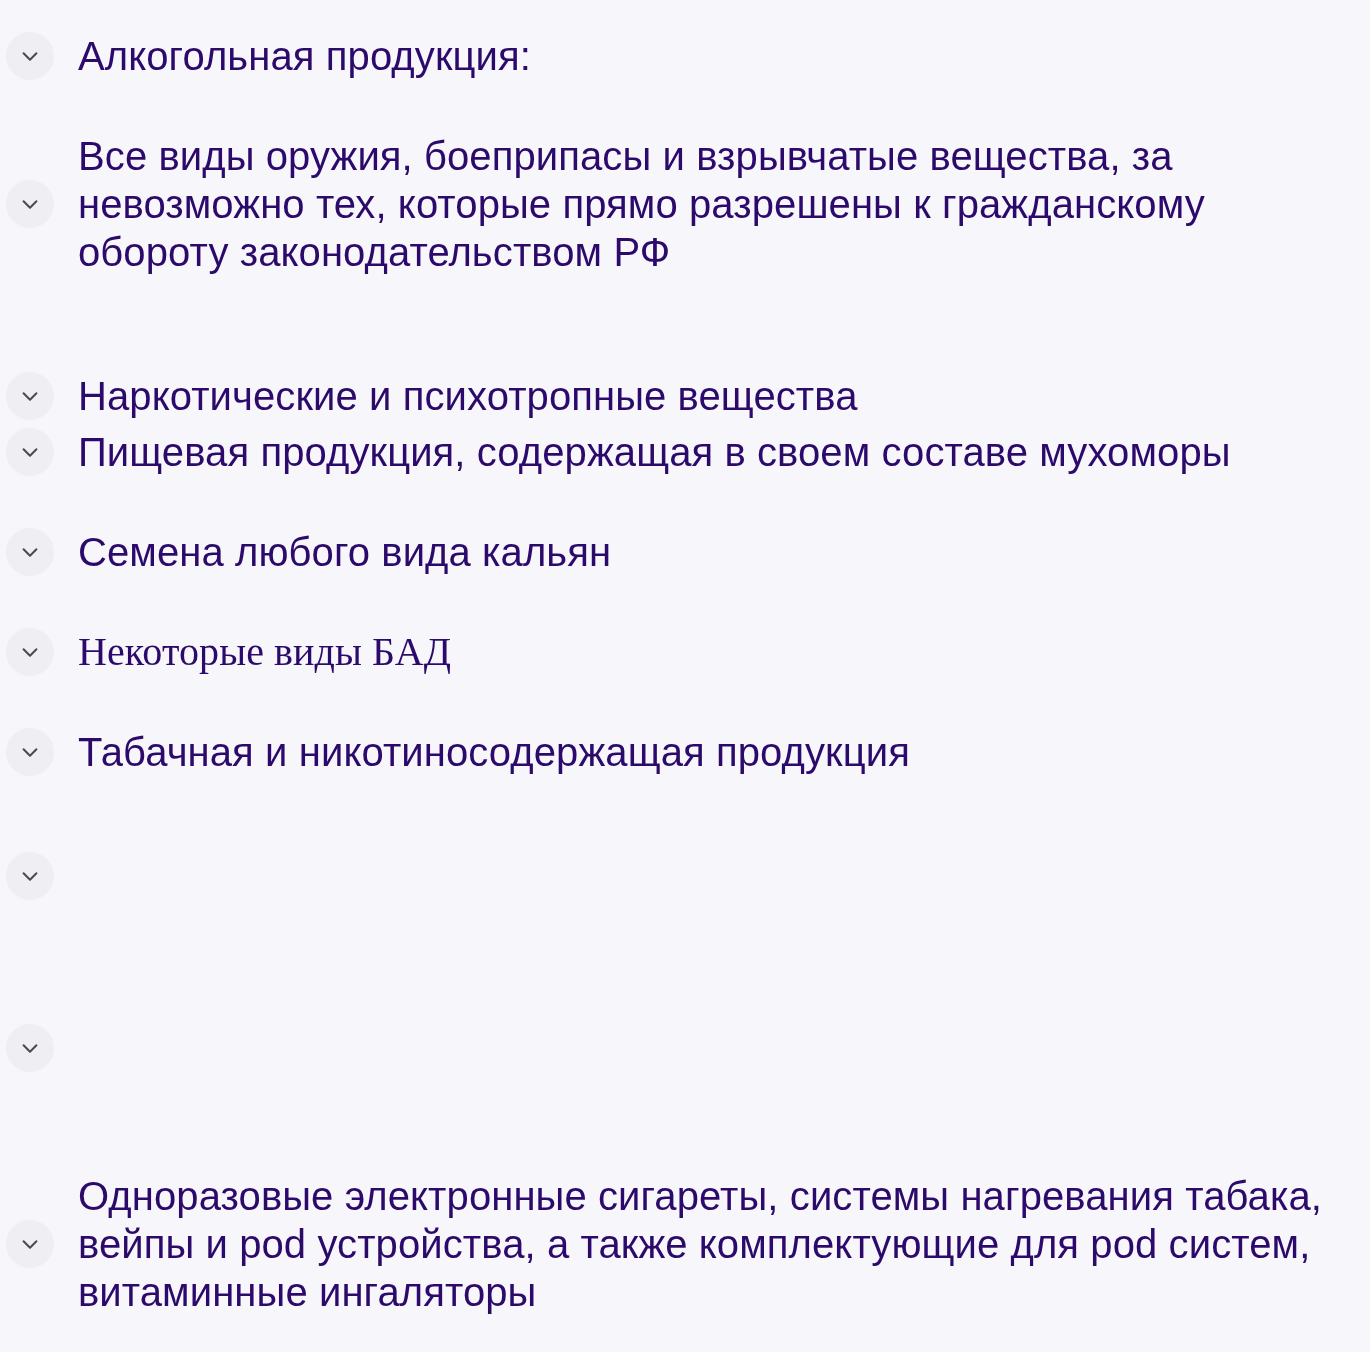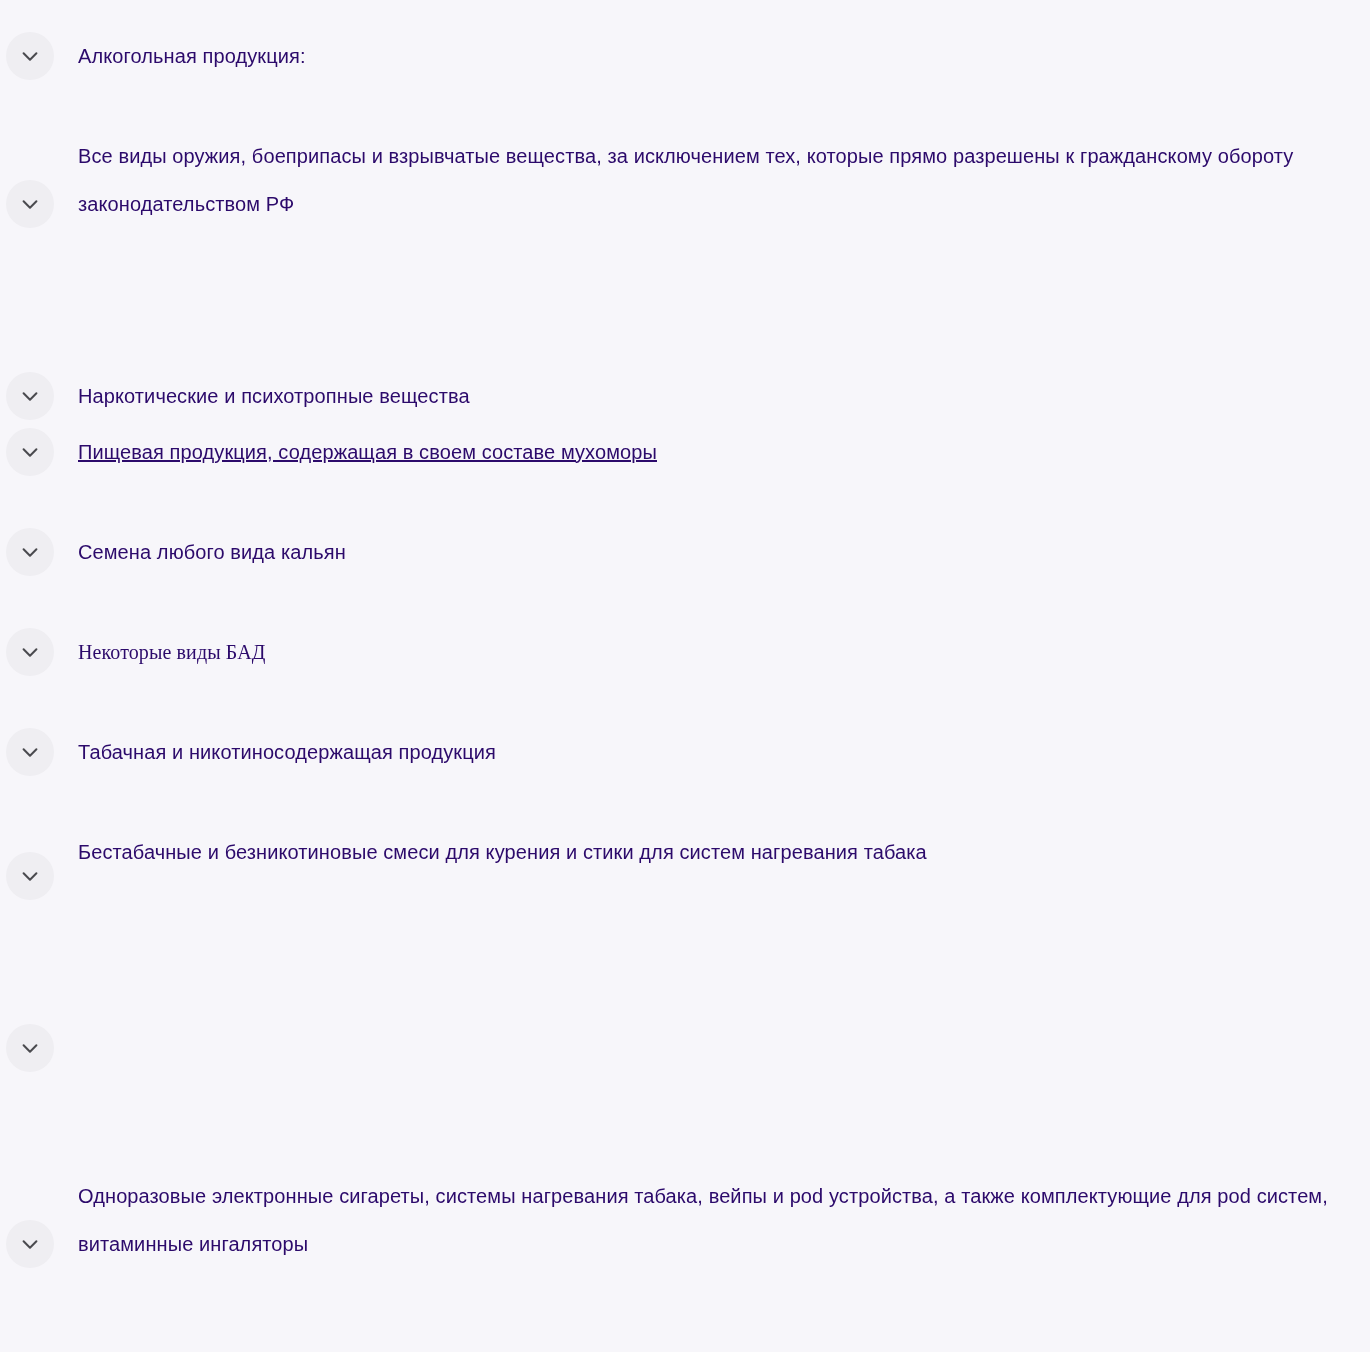--- a/index.html
+++ b/index.html
@@ -40,21 +40,21 @@
       justify-content: center;
     }
     .toggle svg {
       width: 22px;
       height: 22px;
     }
     .label {
       position: absolute;
       left: 78px;
       width: 1250px;
-      font-size: 20px;
+      font-size: 40px;
       line-height: 48px;
       color: #2c0a6b;
       letter-spacing: 0.1px;
     }
   </style>
 </head>
 <body>
 
 <div class="list">
 
@@ -66,39 +66,39 @@
     </span>
     <span class="label" style="top:0px;">Алкогольная продукция:</span>
   </div>
 
   <div class="item" style="top:132px;height:144px;">
     <span class="toggle" style="top:48px;">
       <svg viewBox="0 0 24 24">
           <path d="M5 9 L12 16 L19 9" fill="none" stroke="#4a4a4f" stroke-width="2.2" stroke-linecap="round" stroke-linejoin="round"></path>
         </svg>
     </span>
-    <span class="label" style="top:0px;width:1240px;">Все виды оружия, боеприпасы и взрывчатые вещества, за исключением тех, которые прямо разрешены к гражданскому обороту законодательством РФ</span>
+    <span class="label" style="top:0px;width:1240px;">Все виды оружия, боеприпасы и взрывчатые вещества, за невозможно тех, которые прямо разрешены к гражданскому обороту законодательством РФ</span>
   </div>
 
   <div class="item" style="top:328px;height:48px;margin-top:44px;">
     <span class="toggle" style="top:0px;">
       <svg viewBox="0 0 24 24">
           <path d="M5 9 L12 16 L19 9" fill="none" stroke="#4a4a4f" stroke-width="2.2" stroke-linecap="round" stroke-linejoin="round"></path>
         </svg>
     </span>
     <span class="label" style="top:0px;">Наркотические и психотропные вещества</span>
   </div>
 
   <div class="item" style="top:428px;height:48px;">
     <span class="toggle" style="top:0px;">
       <svg viewBox="0 0 24 24">
           <path d="M5 9 L12 16 L19 9" fill="none" stroke="#4a4a4f" stroke-width="2.2" stroke-linecap="round" stroke-linejoin="round"></path>
         </svg>
     </span>
-    <span class="label" style="top:0px;text-decoration:underline;">Пищевая продукция, содержащая в своем составе мухоморы</span>
+    <span class="label" style="top:0px;">Пищевая продукция, содержащая в своем составе мухоморы</span>
   </div>
 
   <div class="item" style="top:528px;height:48px;">
     <span class="toggle" style="top:0px;">
       <svg viewBox="0 0 24 24">
           <path d="M5 9 L12 16 L19 9" fill="none" stroke="#4a4a4f" stroke-width="2.2" stroke-linecap="round" stroke-linejoin="round"></path>
         </svg>
     </span>
     <span class="label" style="top:0px;">Семена любого вида кальян</span>
   </div>
@@ -120,21 +120,20 @@
     </span>
     <span class="label" style="top:0px;">Табачная и никотиносодержащая продукция</span>
   </div>
 
   <div class="item" style="top:828px;height:96px;">
     <span class="toggle" style="top:24px;">
       <svg viewBox="0 0 24 24">
           <path d="M5 9 L12 16 L19 9" fill="none" stroke="#4a4a4f" stroke-width="2.2" stroke-linecap="round" stroke-linejoin="round"></path>
         </svg>
     </span>
-    <span class="label" style="top:0px;width:1220px;">Бестабачные и безникотиновые смеси для курения и стики для систем нагревания табака</span>
   </div>
 
   <div class="item" style="top:976px;height:144px;">
     <span class="toggle" style="top:48px;">
       <svg viewBox="0 0 24 24">
           <path d="M5 9 L12 16 L19 9" fill="none" stroke="#4a4a4f" stroke-width="2.2" stroke-linecap="round" stroke-linejoin="round"></path>
         </svg>
     </span>
   </div>
 

